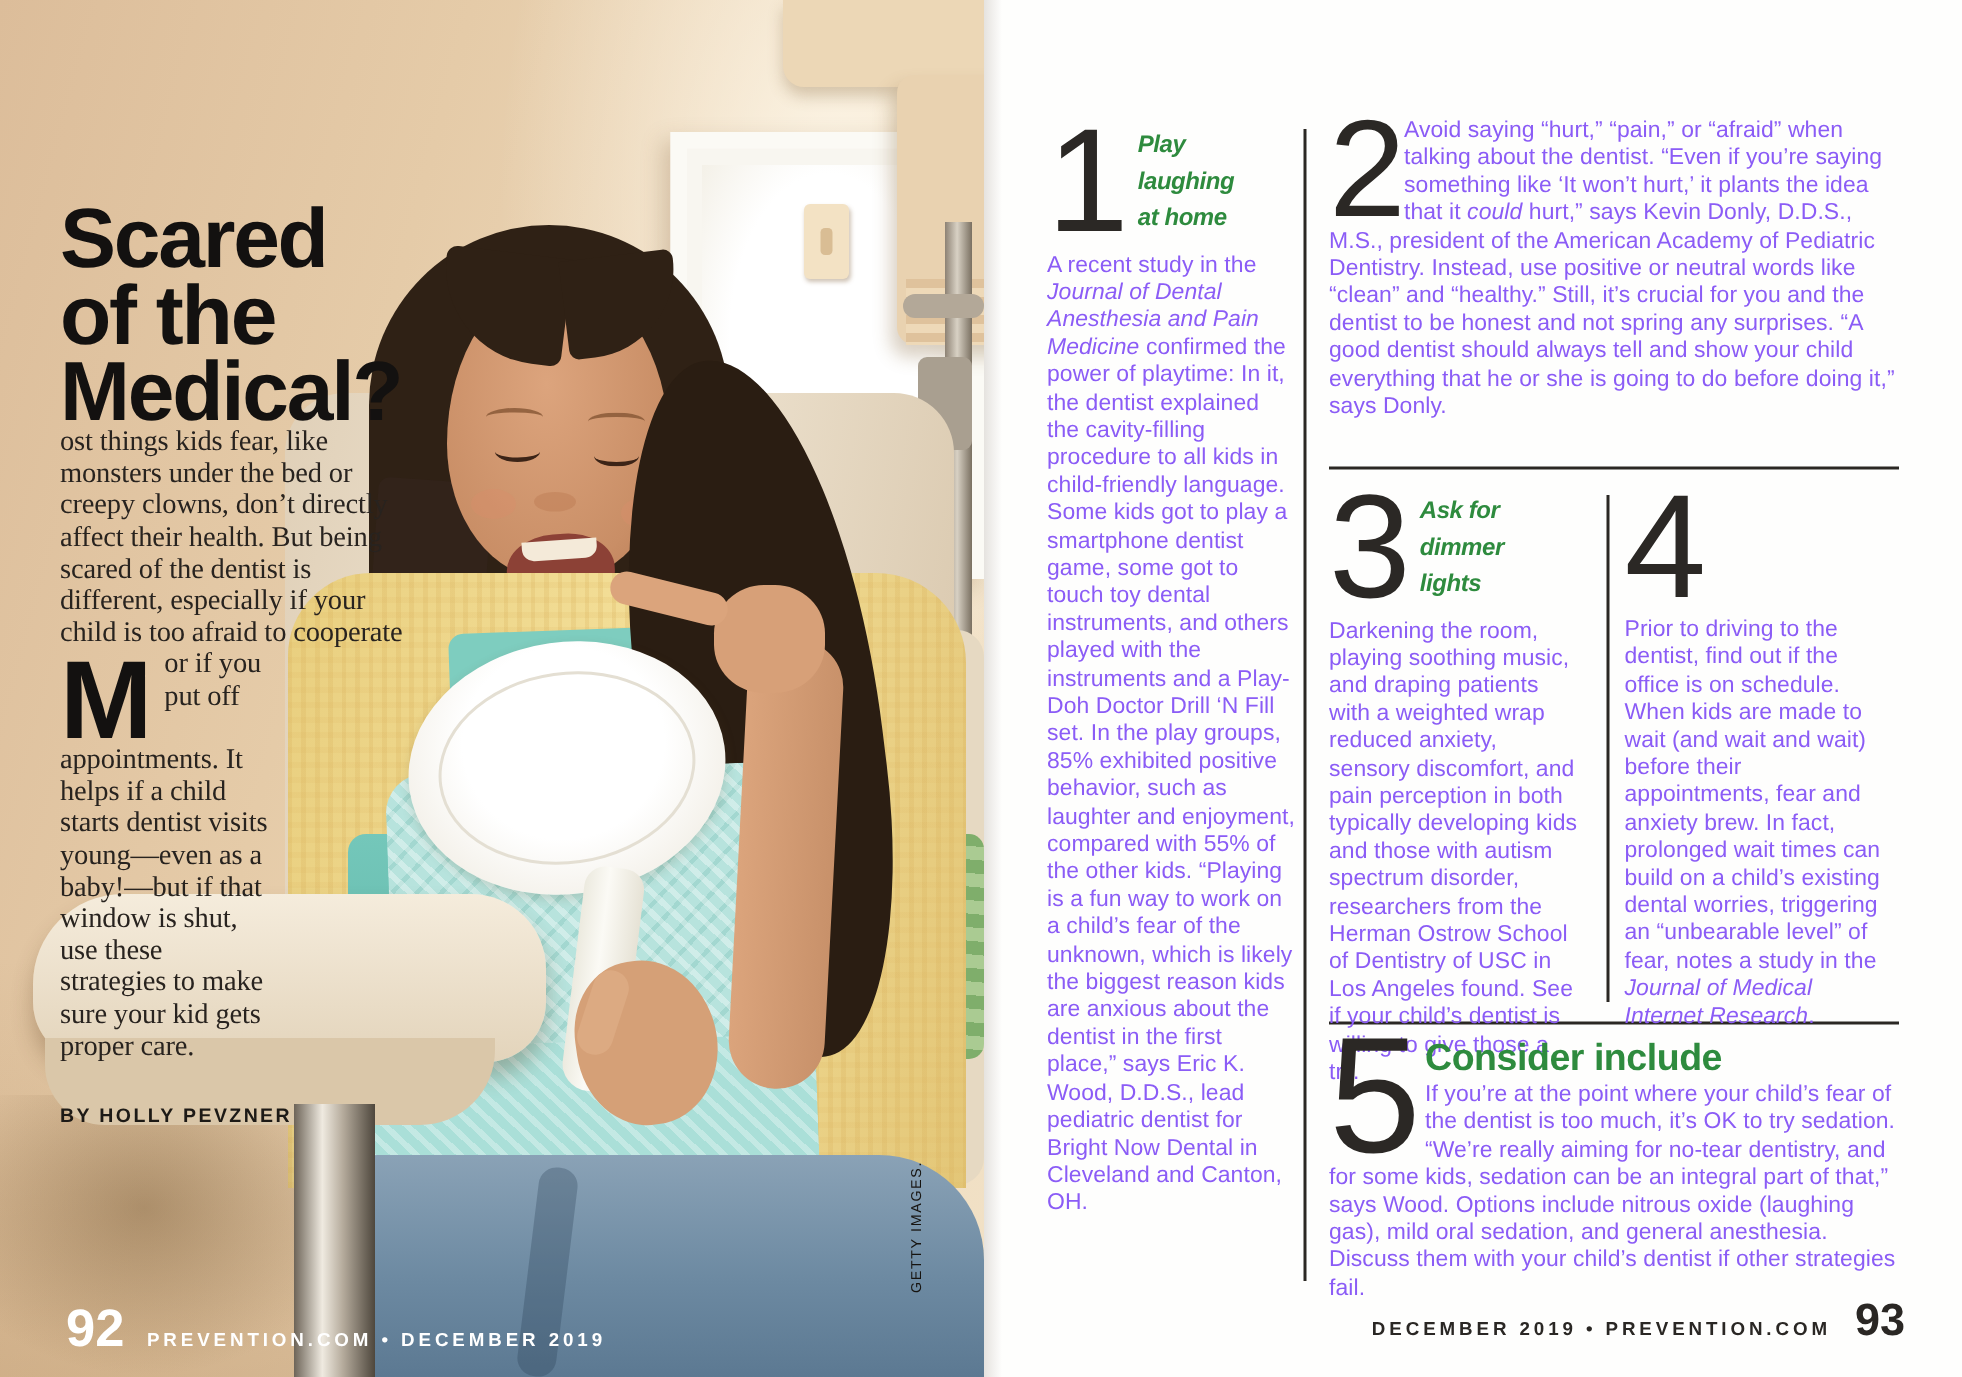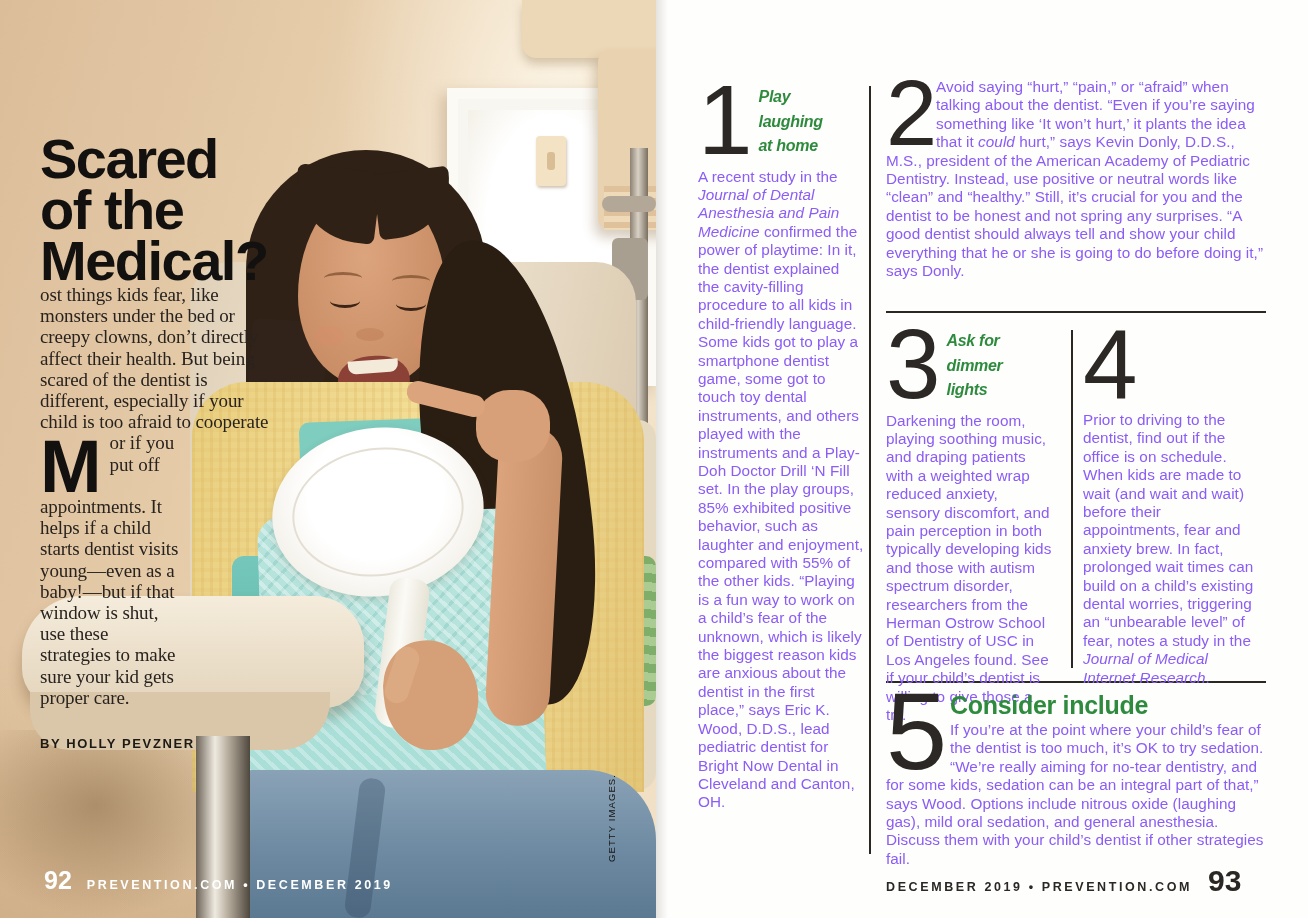--- a/index.html
+++ b/index.html
@@ -124,21 +124,21 @@
       font-size:19px;line-height:21.2px;color:#28231f;letter-spacing:-0.1px;}
   .float-a{float:right;width:1px;height:150px;}
   .float-b{float:right;clear:right;width:95px;height:400px;}
   .dropcap{float:left;font-family:"Liberation Sans",sans-serif;font-weight:bold;
       font-size:74px;line-height:58px;margin:4px 8px 0 0;color:#131110;}
   .byline{position:absolute;left:40px;top:736px;font-size:13px;font-weight:bold;
       letter-spacing:1.6px;color:#1d1a16;}
   .credit{position:absolute;left:606px;top:770px;height:92px;writing-mode:vertical-rl;
       transform:rotate(180deg);font-size:9.5px;letter-spacing:1.1px;color:#16130f;}
   .footer-left{position:absolute;left:44px;top:866px;display:flex;align-items:baseline;color:#ffffff;}
-  .footer-left .pgnum{font-size:25px;font-weight:bold;}
+  .footer-left .pgnum{font-size:35px;font-weight:bold;}
   .footer-left .pgtxt{font-size:12.5px;font-weight:bold;letter-spacing:2.6px;margin-left:15px;}
 
   
   .page-right{position:absolute;left:656px;top:0;width:652px;height:918px;background:#fefefd;}
   .fold{position:absolute;left:656px;top:0;width:12px;height:918px;
       background:linear-gradient(90deg,rgba(80,60,40,.14),rgba(80,60,40,0));}
   .vrule{position:absolute;width:2px;background:#2b2824;}
   .vrule1{left:869px;top:86px;height:768px;}
   .vrule2{left:1071px;top:330px;height:338px;}
   .hrule{position:absolute;height:2px;background:#2b2824;}
@@ -158,21 +158,21 @@
   .tip-top .num{font-size:98px;line-height:76px;margin-right:9px;letter-spacing:-3px;}
   .title-sm{font-size:16px;line-height:24.5px;margin-top:3px;letter-spacing:-0.3px;font-style:italic;}
 
   .tip2{position:absolute;left:886px;top:78px;width:382px;}
   .tip5{position:absolute;left:886px;top:690px;width:382px;}
   .num-float{float:left;font-size:92px;line-height:70px;width:50px;height:66px;letter-spacing:-2px;}
   .num-float5{float:left;font-size:110px;line-height:82px;width:64px;height:68px;letter-spacing:-2px;}
   .title-lg{font-size:25px;line-height:30px;letter-spacing:-0.3px;margin-bottom:1px;}
 
   .footer-right{position:absolute;left:886px;top:864px;width:384px;display:flex;
-      justify-content:flex-start;align-items:baseline;color:#2a2724;}
+      justify-content:flex-end;align-items:baseline;color:#2a2724;}
   .footer-right .pgtxt{font-size:12.5px;font-weight:bold;letter-spacing:2.6px;}
   .footer-right .pgnum{font-size:30px;font-weight:bold;margin-left:16px;}
 </style>
 </head>
 <body>
 
 <div class="spread">
 
   <div class="photo">
     <div class="ph wall-light"></div>

